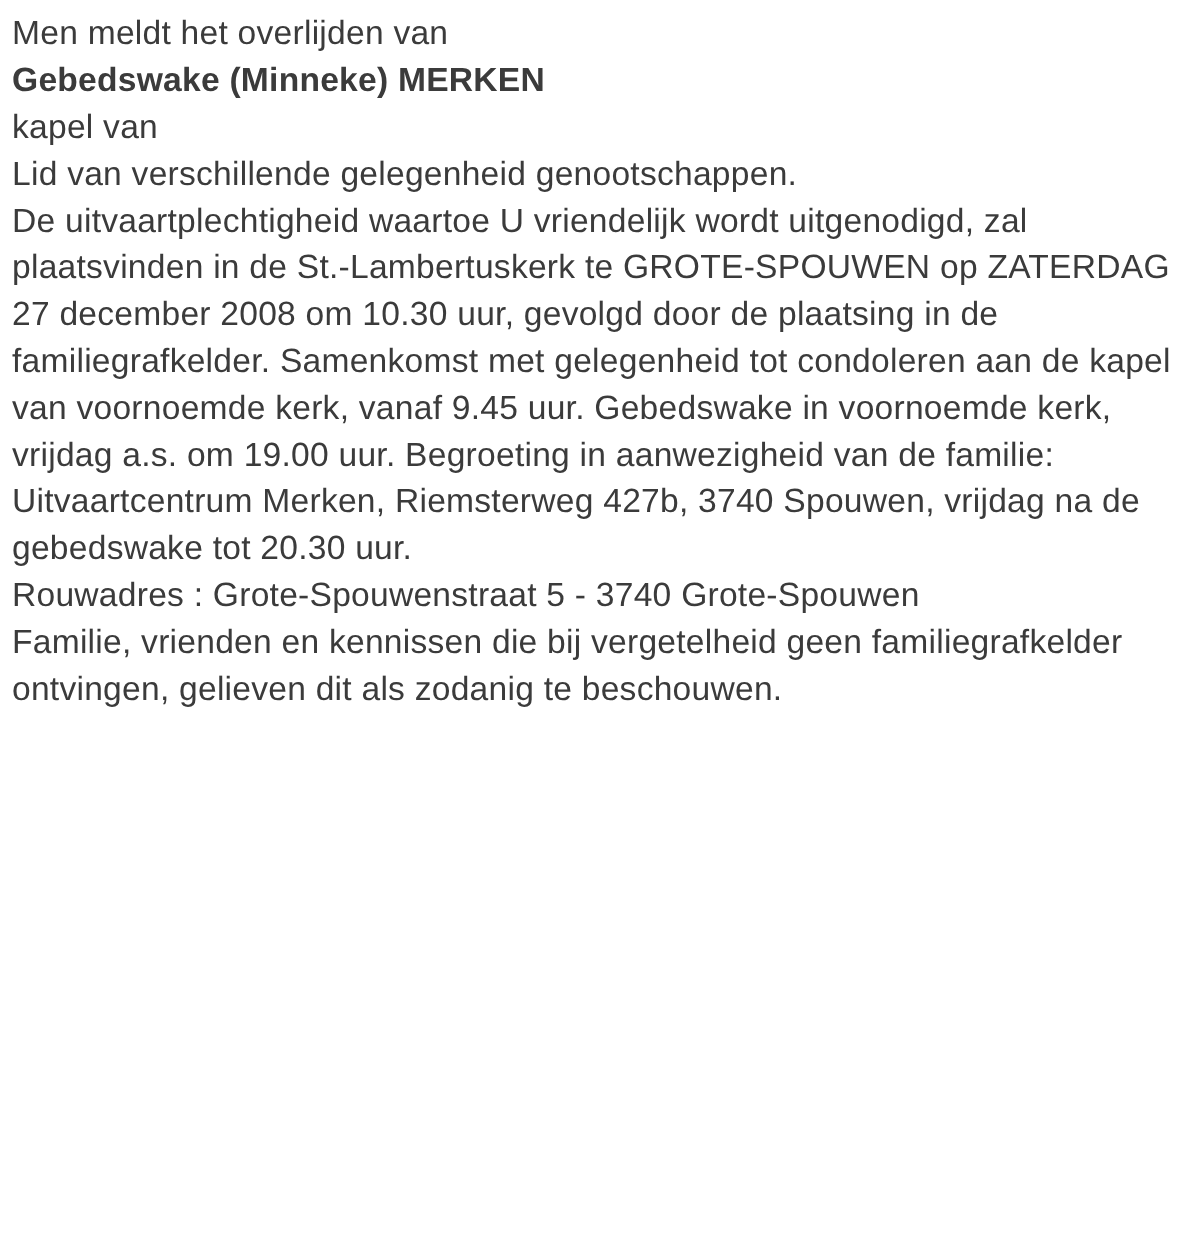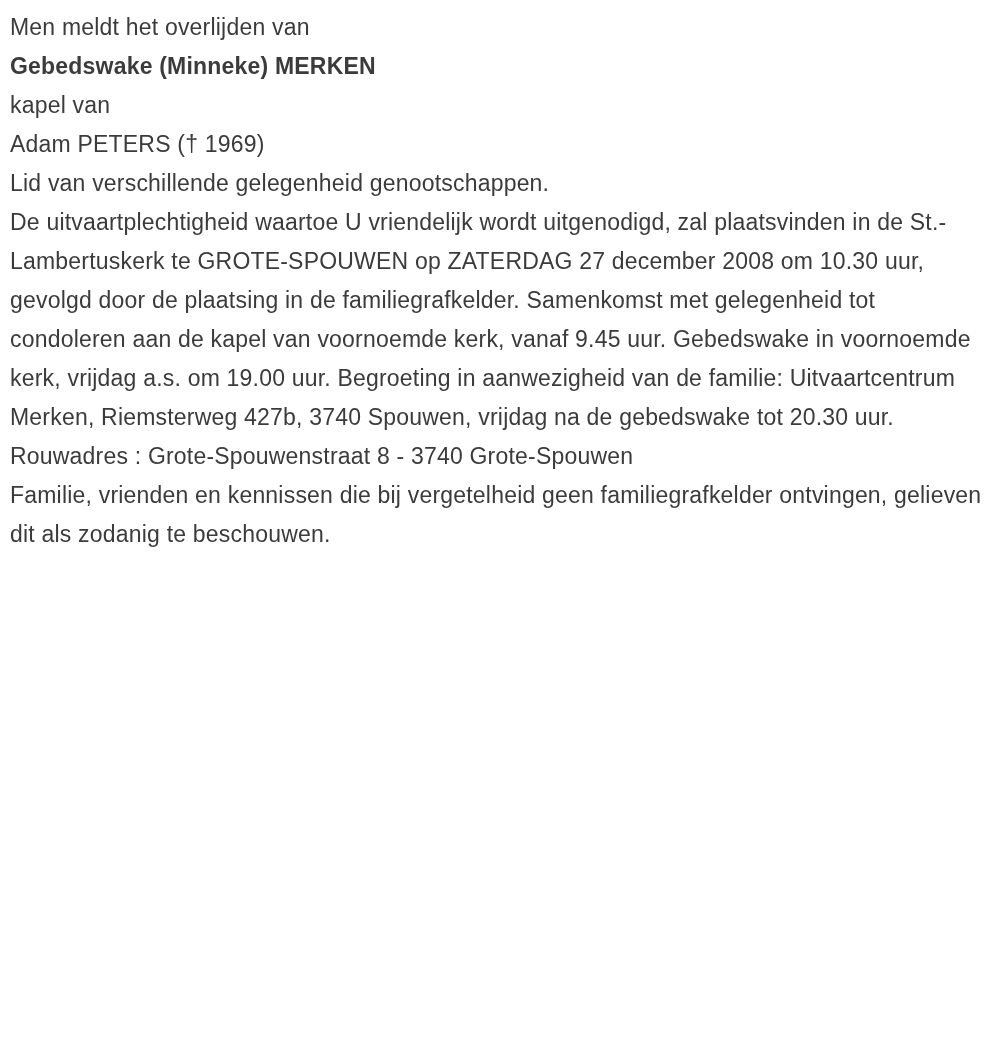--- a/index.html
+++ b/index.html
@@ -9,21 +9,21 @@
     background: #ffffff;
   }
   body {
     width: 1000px;
     min-height: 1038px;
     font-family: "Liberation Sans", "DejaVu Sans", sans-serif;
     color: #3b3b3b;
   }
   .obituary {
     padding: 8px 16px 0 10px;
-    font-size: 23px;
+    font-size: 28px;
     line-height: 39px;
     letter-spacing: 0.2px;
   }
   .obituary p {
     margin: 0;
   }
   .intro {
     margin-bottom: 39px;
   }
   .deceased-name {
@@ -46,23 +46,22 @@
 </head>
 <body>
 
 <article class="obituary">
   <p class="intro">Men meldt het overlijden van</p>
 
   <p class="deceased-name">Gebedswake (Minneke) MERKEN</p>
 
   <p class="relation-line">kapel van</p>
 
-  <p class="spouse-line">Adam PETERS († 1969)</p>
 
   <p class="para">Lid van verschillende gelegenheid genootschappen.</p>
 
 
   <p class="para">De uitvaartplechtigheid waartoe U vriendelijk wordt uitgenodigd, zal plaatsvinden in de St.-Lambertuskerk te GROTE-SPOUWEN op ZATERDAG 27 december 2008 om 10.30 uur, gevolgd door de plaatsing in de familiegrafkelder. Samenkomst met gelegenheid tot condoleren aan de kapel van voornoemde kerk, vanaf 9.45 uur. Gebedswake in voornoemde kerk, vrijdag a.s. om 19.00 uur. Begroeting in aanwezigheid van de familie: Uitvaartcentrum Merken, Riemsterweg 427b, 3740 Spouwen, vrijdag na de gebedswake tot 20.30 uur.</p>
 
-  <p class="para">Rouwadres : Grote-Spouwenstraat 8 - 3740 Grote-Spouwen</p>
+  <p class="para">Rouwadres : Grote-Spouwenstraat 5 - 3740 Grote-Spouwen</p>
 
   <p class="para para-last">Familie, vrienden en kennissen die bij vergetelheid geen familiegrafkelder ontvingen, gelieven dit als zodanig te beschouwen.</p>
 </article>
 
 </body></html>

